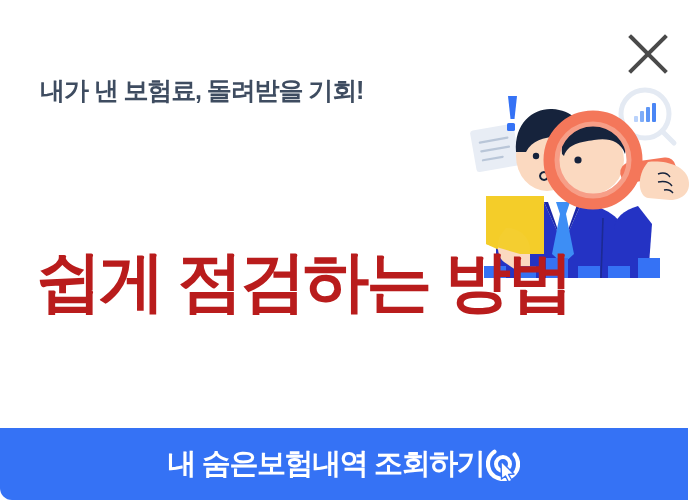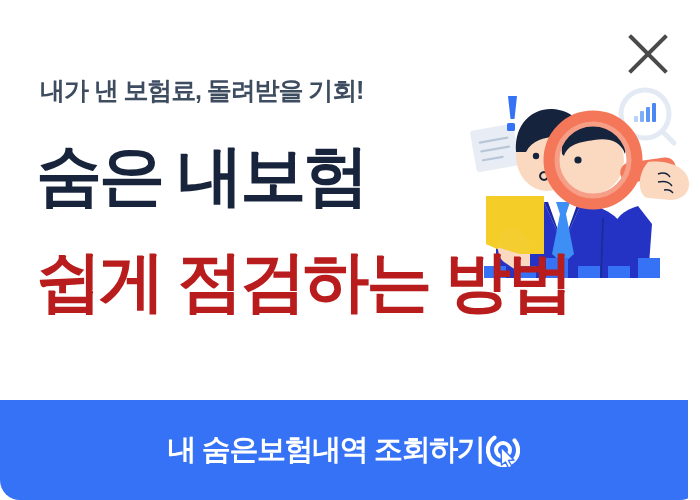--- a/index.html
+++ b/index.html
@@ -5,21 +5,21 @@
   html, body {
     margin: 0;
     padding: 0;
     background: #ffffff;
   }
   #banner {
     position: relative;
     width: 700px;
     height: 500px;
     background: #ffffff;
-    border-radius: 20px;
+    border-radius: 12px;
     overflow: hidden;
     font-family: "Liberation Sans", "DejaVu Sans", sans-serif;
   }
 
   
   #close-btn {
     position: absolute;
     top: 32px;
     right: 30px;
     width: 44px;
@@ -76,21 +76,21 @@
     z-index: 20;
   }
   #illustration svg { display: block; }
 
   
   #cta-bar {
     position: absolute;
     left: 0;
     right: 12px;
     bottom: 0;
-    height: 100px;
+    height: 72px;
     background: #3572f5;
     display: flex;
     align-items: center;
     justify-content: center;
     gap: 2px;
     cursor: pointer;
     z-index: 50;
   }
   #cta-label {
     font-size: 29px;
@@ -108,21 +108,20 @@
 <div id="banner">
 
   <div id="close-btn">
     <svg width="44" height="44" viewBox="0 0 44 44">
       <line x1="5" y1="5" x2="39" y2="39" stroke="#4a4a4a" stroke-width="4" stroke-linecap="square"></line>
       <line x1="39" y1="5" x2="5" y2="39" stroke="#4a4a4a" stroke-width="4" stroke-linecap="square"></line>
     </svg>
   </div>
 
   <div id="subtitle">내가 낸 보험료, 돌려받을 기회!</div>
-  <div id="headline-1">숨은 내보험</div>
   <div id="headline-2">쉽게 점검하는 방법</div>
 
   <div id="illustration">
     <svg width="244" height="200" viewBox="0 0 244 200">
 
       <g transform="rotate(-10 43 70)">
         <rect x="21" y="49" width="44" height="42" rx="3" fill="#e8edf5"></rect>
         <line x1="29" y1="62" x2="57" y2="62" stroke="#b9c6d8" stroke-width="2.2" stroke-linecap="round"></line>
         <line x1="29" y1="71" x2="57" y2="71" stroke="#b9c6d8" stroke-width="2.2" stroke-linecap="round"></line>
         <line x1="29" y1="80" x2="49" y2="80" stroke="#b9c6d8" stroke-width="2.2" stroke-linecap="round"></line>

